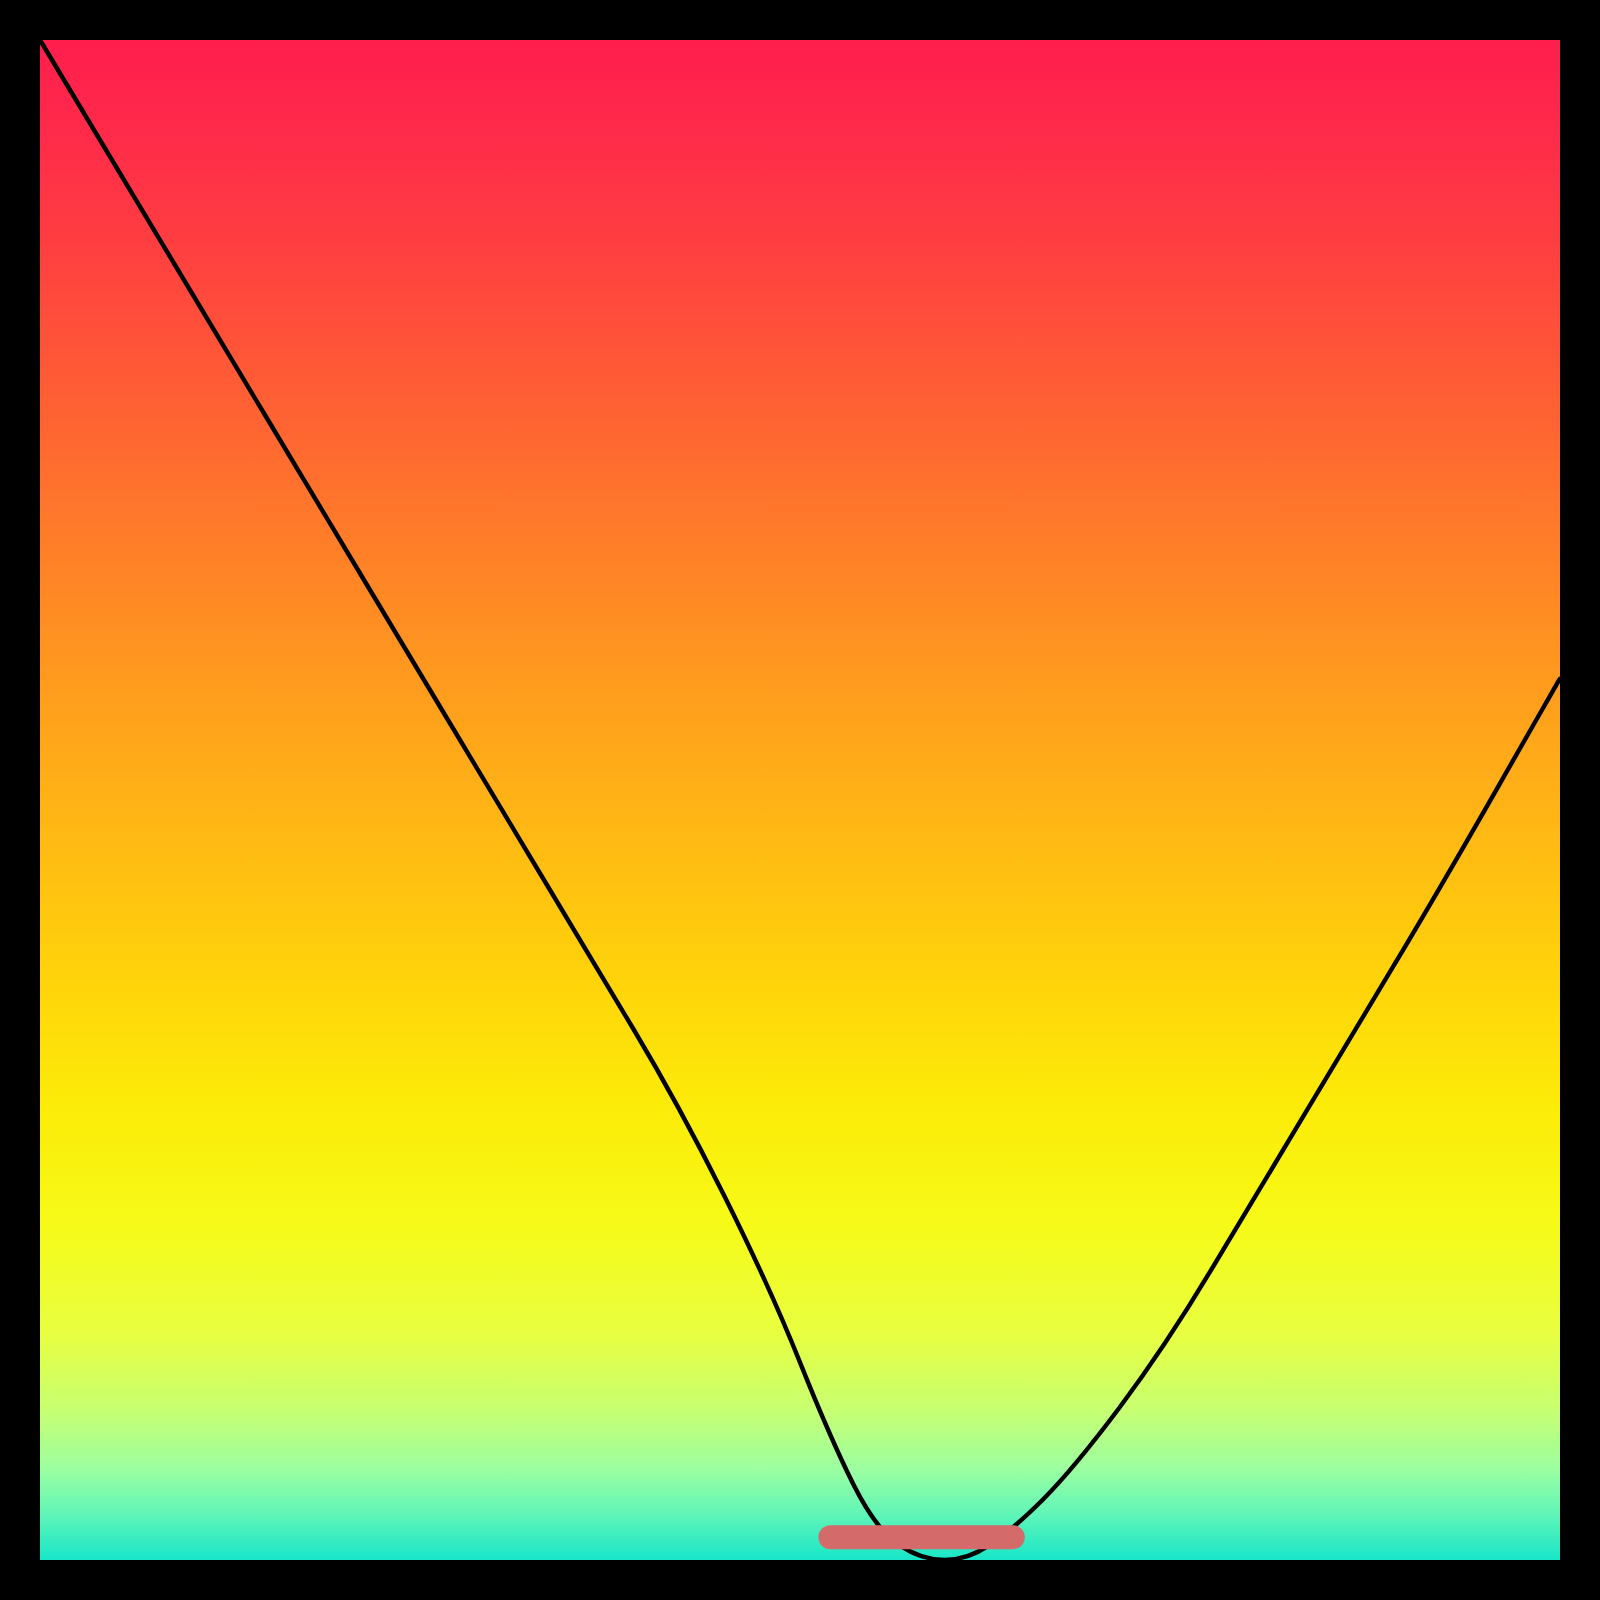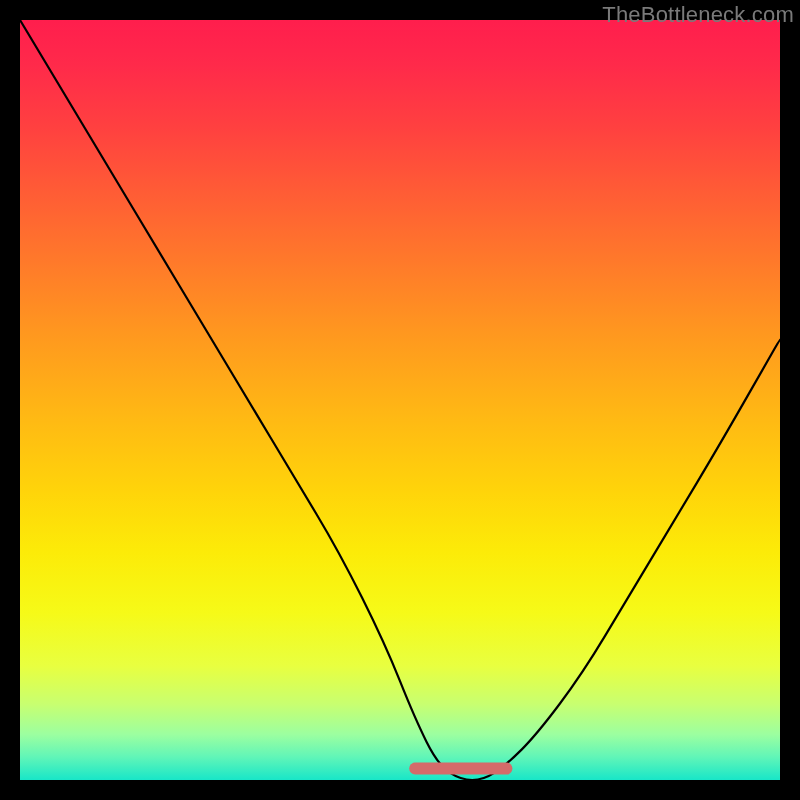--- a/index.html
+++ b/index.html
@@ -68,14 +68,13 @@
 </head>
 <body>
 
 <div class="canvas">
   <div class="plot-area">
     <svg class="curve" viewBox="0 0 760 760" preserveAspectRatio="none">
       <path class="curve-path" d="M 0.0 0.0 Q 0.0 0.0 22.8 38.0 Q 45.6 76.0 68.4 114.0 Q 91.2 152.0 114.0 190.0 Q 136.8 228.0 159.6 266.0 Q 182.4 304.0 205.2 342.0 Q 228.0 380.0 250.8 418.0 Q 273.6 456.0 296.4 494.0 Q 319.2 532.0 342.0 577.6 Q 364.8 623.2 380.0 661.2 Q 395.2 699.2 406.6 722.0 Q 418.0 744.8 429.4 752.4 Q 440.8 760.0 452.2 760.0 Q 463.6 760.0 475.0 752.4 Q 486.4 744.8 501.6 729.6 Q 516.8 714.4 539.6 684.0 Q 562.4 653.6 585.2 615.6 Q 608.0 577.6 630.8 539.6 Q 653.6 501.6 676.4 463.6 Q 699.2 425.6 729.6 372.4 T 760.0 319.2"></path>
       <path class="flat-segment" d="M 395.2 748.6 L 486.4 748.6"></path>
     </svg>
   </div>
-  <div class="watermark">TheBottleneck.com</div>
 </div>
 
 </body></html>

